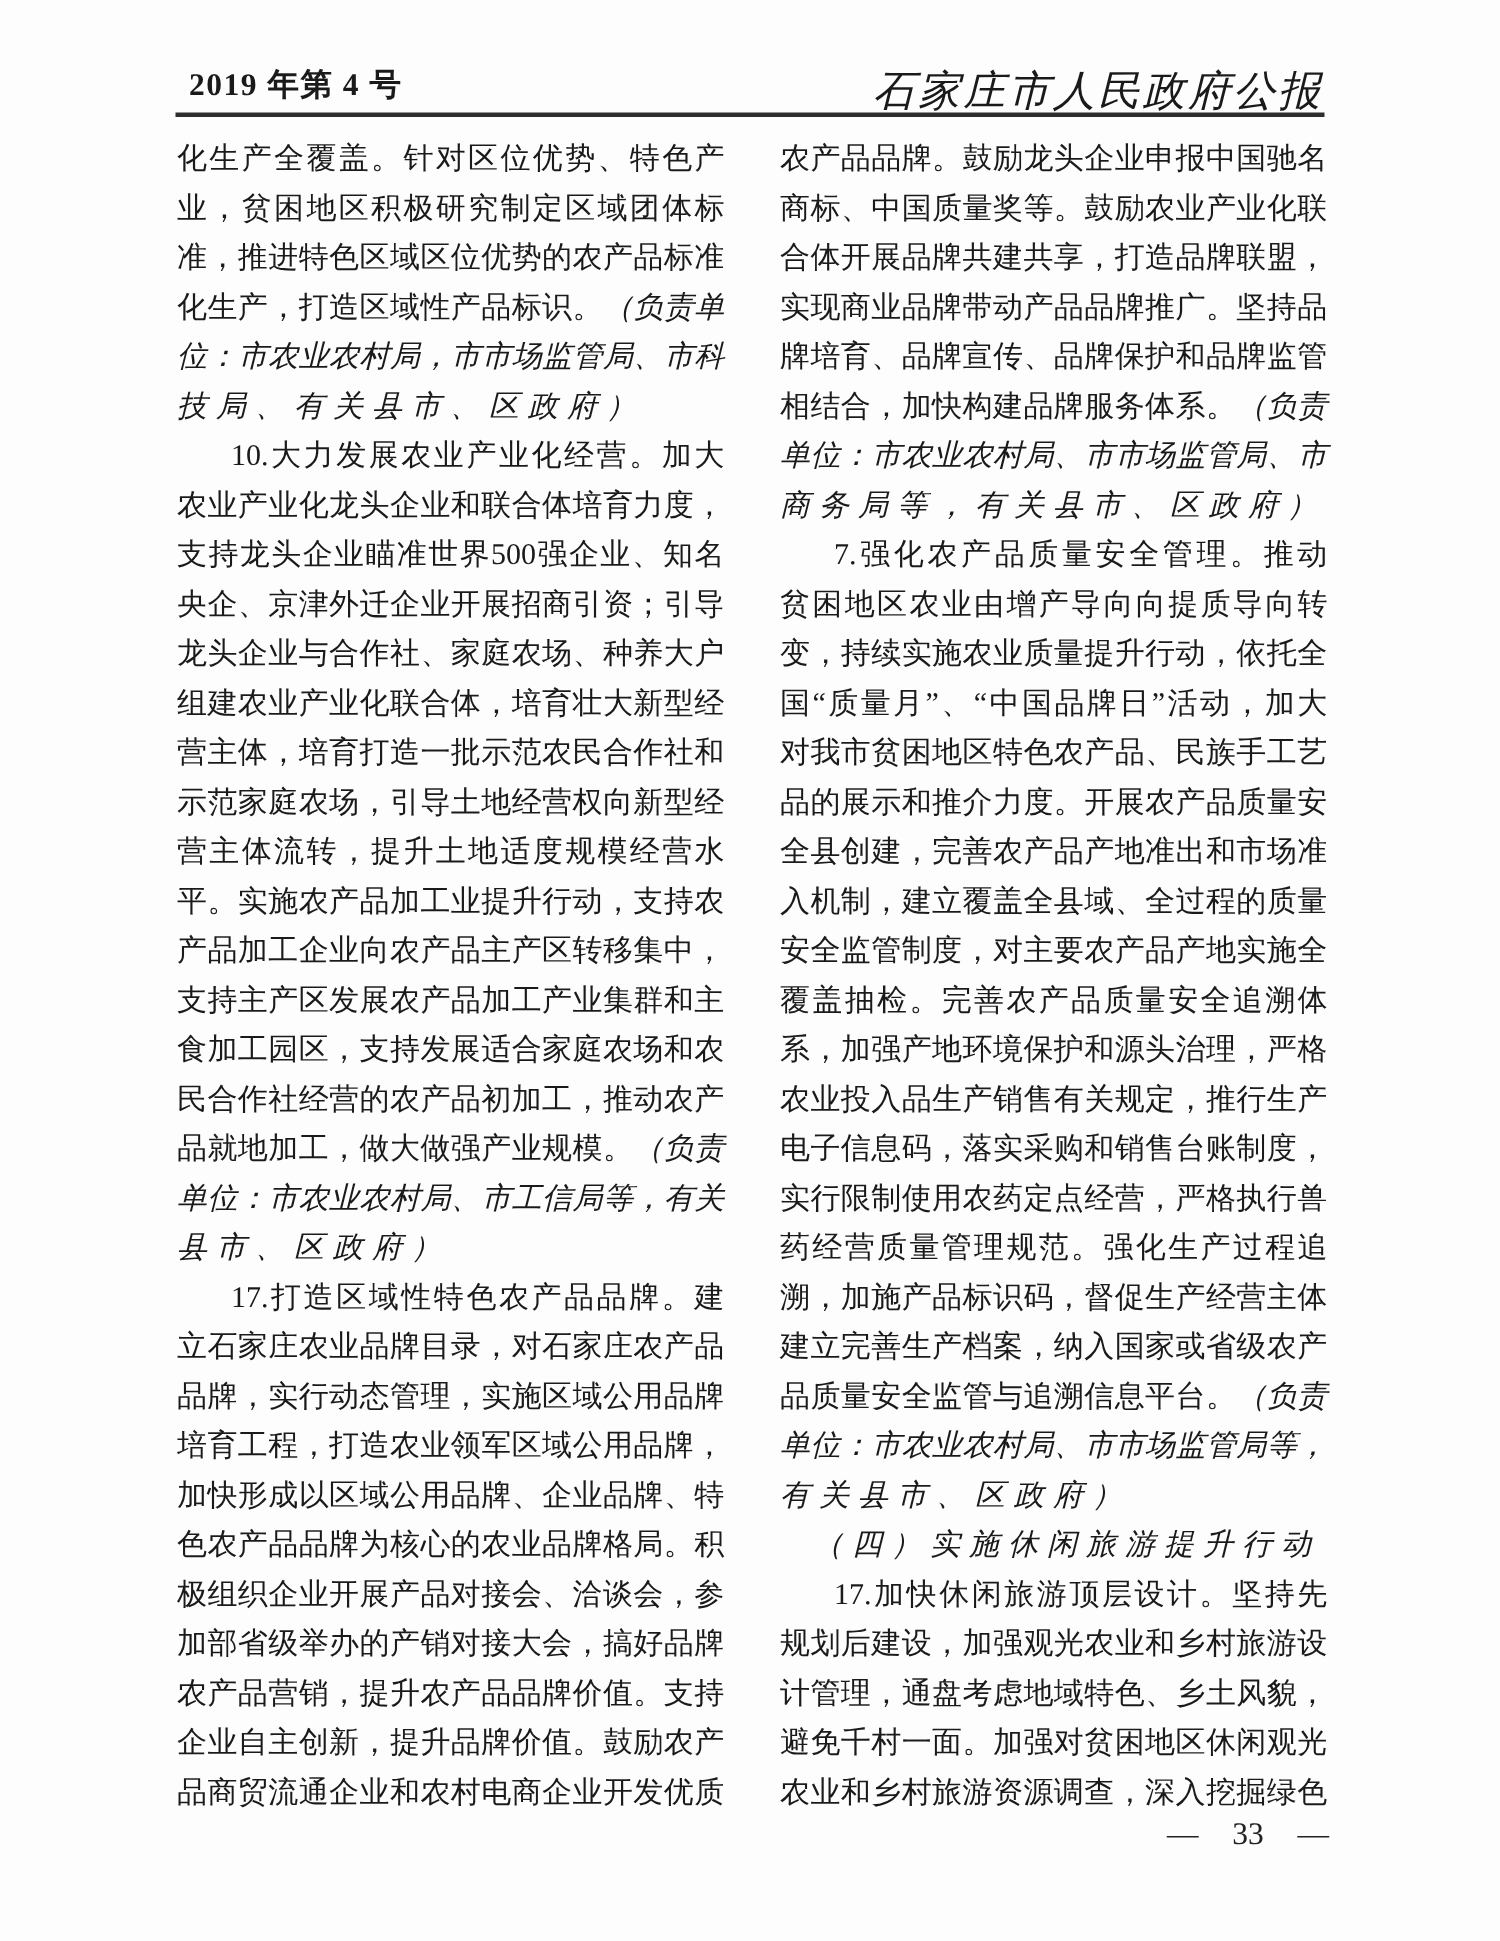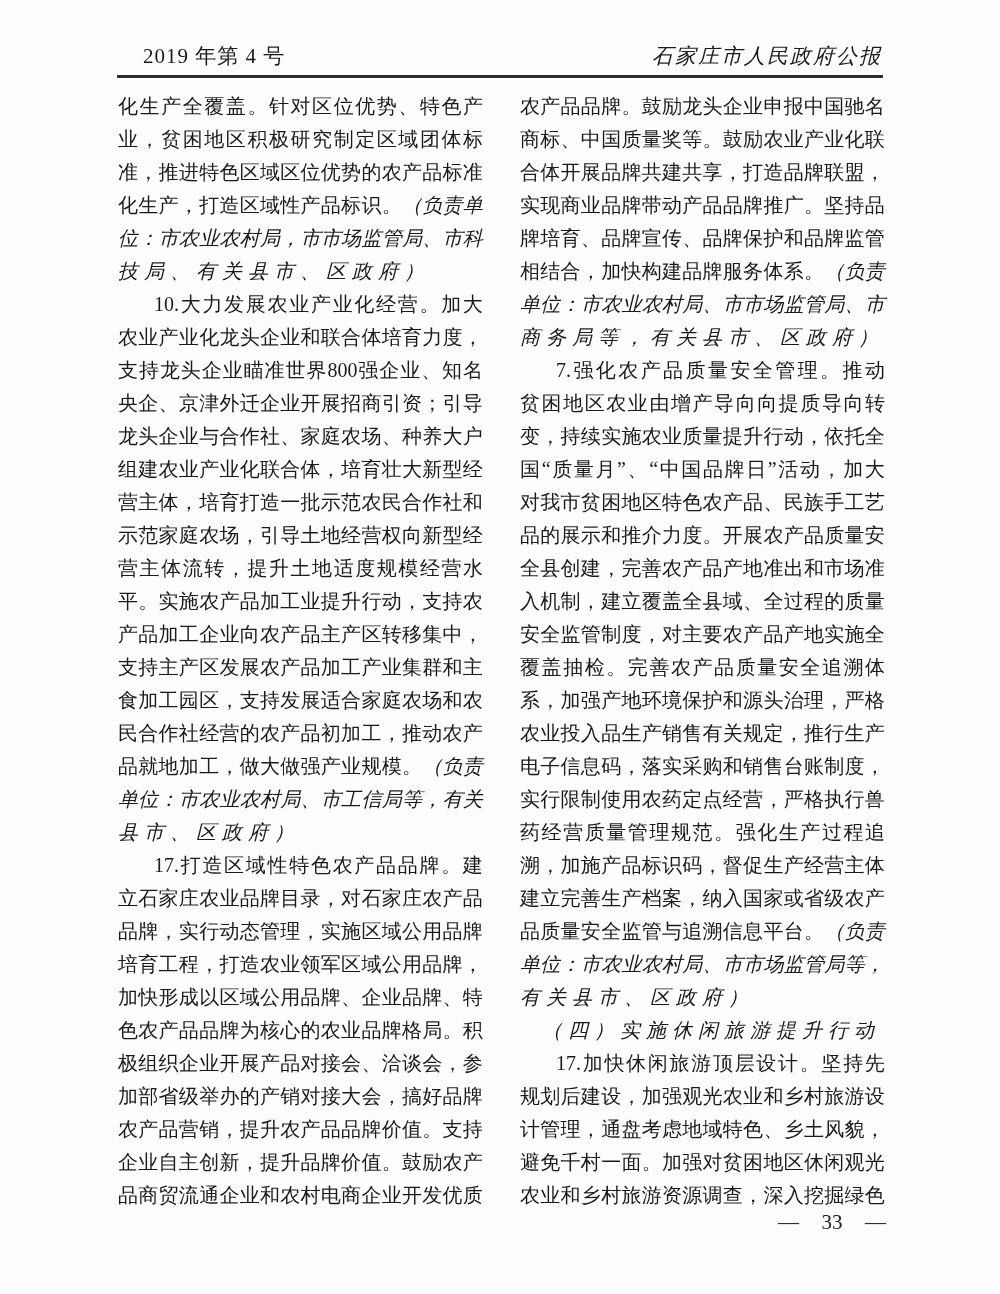--- a/index.html
+++ b/index.html
@@ -7,26 +7,26 @@
   .page{
     position:relative;
     width:1000px;height:1294px;
     margin:0 auto;
     background:#fdfdfd;
     color:#1a1a1a;
     font-family:"Liberation Serif","DejaVu Serif",serif;
     overflow:hidden;
   }
   .hdr-issue{
-    position:absolute;left:143px;top:42px;
-    font-size:21px;letter-spacing:1px;white-space:pre;
+    position:absolute;left:126px;top:42px;
+    font-size:21px;letter-spacing:1px;white-space:pre;font-weight:bold;
   }
   .hdr-title{
     position:absolute;right:118px;top:42px;
-    font-size:21px;font-style:italic;letter-spacing:2px;white-space:pre;
+    font-size:28px;font-style:italic;letter-spacing:2px;white-space:pre;
   }
   .rule{
     position:absolute;left:117px;top:75px;
     width:766px;height:3px;background:#2e2e2e;
   }
   .col{position:absolute;top:90px;width:365px;}
   #col-left{left:118px;}
   #col-right{left:520px;}
   .tline{
     display:flex;justify-content:space-between;align-items:baseline;
@@ -208,21 +208,21 @@
         <span>支</span>
         <span>持</span>
         <span>龙</span>
         <span>头</span>
         <span>企</span>
         <span>业</span>
         <span>瞄</span>
         <span>准</span>
         <span>世</span>
         <span>界</span>
-        <span>800</span>
+        <span>500</span>
         <span>强</span>
         <span>企</span>
         <span>业</span>
         <span>、</span>
         <span>知</span>
         <span>名</span>
       </div>
       <div class="tline">
         <span>央</span>
         <span>企</span>

